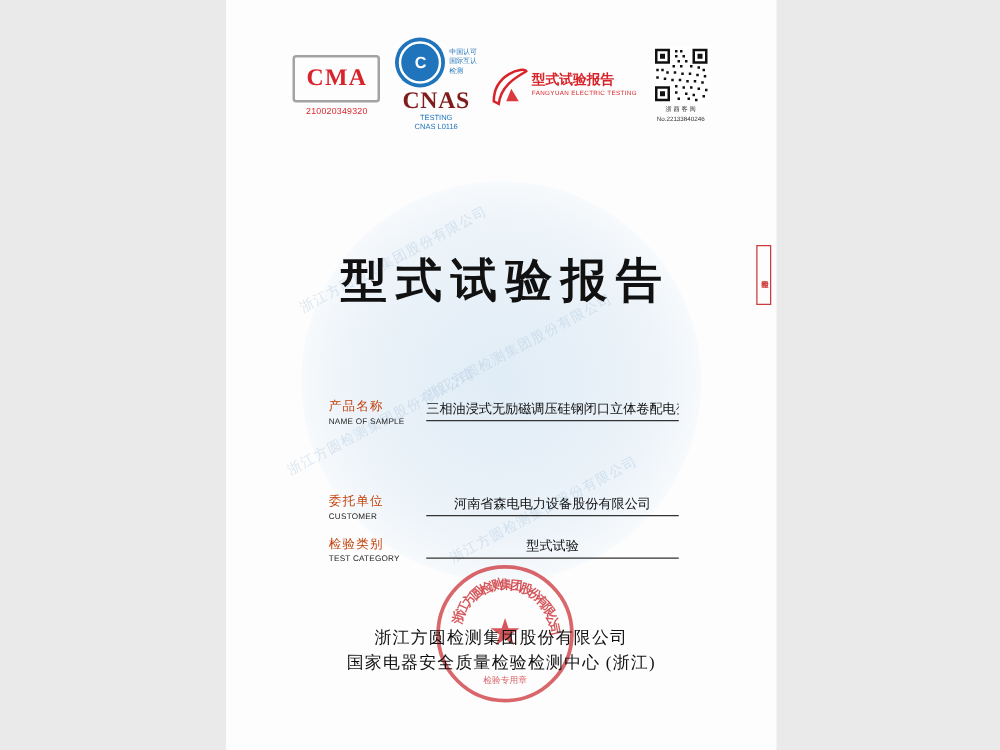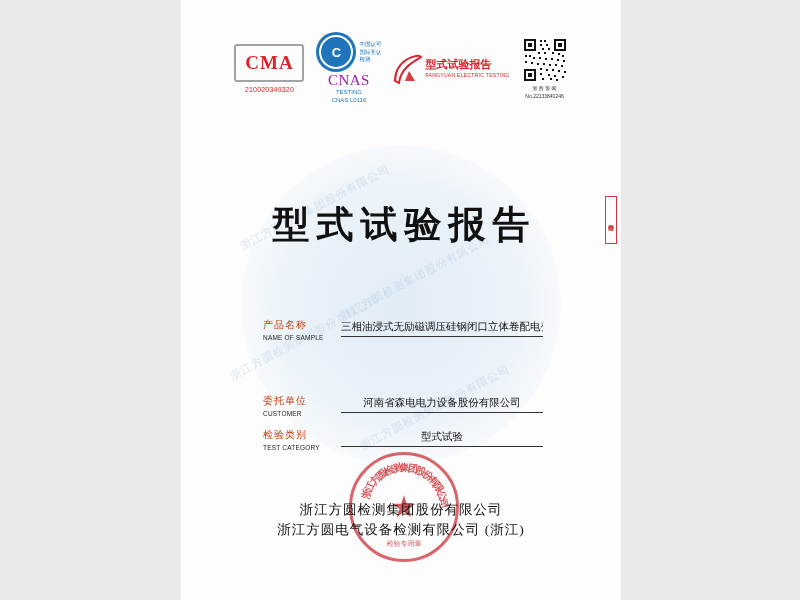--- a/index.html
+++ b/index.html
@@ -82,21 +82,21 @@
   .ilac-top { font-size: 5px; color:#1f74bb; line-height:1; }
   .ilac-main { font-size: 10px; color:#1f74bb; font-weight:bold; line-height:1.1; }
   .ilac-bot { font-size: 5px; color:#1f74bb; line-height:1; }
 
   
   .cnas-wrap { display:flex; align-items:center; gap:3px; }
   .cnas-circ { width: 40px; height: 40px; border-radius:50%; background:#1f74bb; display:flex; align-items:center; justify-content:center; }
   .cnas-inner { width: 30px; height:30px; border-radius:50%; border:2px solid #ffffff; display:flex;align-items:center;justify-content:center;}
   .cnas-mark { color:#fff; font-size:13px; font-weight:bold; }
   .cnas-cn { font-size:5.5px; color:#1f74bb; line-height:1.35; }
-  .cnas-name { color:#a21caf; font-weight:normal; font-size:15px; font-family:"Liberation Serif", serif; letter-spacing:0.5px; }
+  .cnas-name { color:#7f1d1d; font-weight:bold; font-size:19px; font-family:"Liberation Serif", serif; letter-spacing:0.5px; }
   .cnas-sub { font-size:6px; color:#1f74bb; text-align:center; line-height:1.2; }
 
   
   .fy-wrap { display:flex; align-items:center; gap:2px; }
   .fy-swoosh { width:30px; height:34px; position:relative; }
   .fy-swoosh svg { position:absolute; left:0; top:0; }
   .fy-txt { font-size:11px; color:#d8232a; font-weight:bold; line-height:1.2; }
   .fy-sub { font-size:5px; color:#d8232a; letter-spacing:0.3px; }
 
   
@@ -346,19 +346,19 @@
         <span style="transform: rotate(42deg) translate(0,-46px);">有</span>
         <span style="transform: rotate(54deg) translate(0,-46px);">限</span>
         <span style="transform: rotate(66deg) translate(0,-46px);">公</span>
         <span style="transform: rotate(78deg) translate(0,-46px);">司</span>
       </div>
       <div class="seal-bottom">检验专用章</div>
     </div>
 
     <div class="footer">
       <div>浙江方圆检测集团股份有限公司</div>
-      <div>浙江方圆电气设备检测有限公司 (浙江)</div>
+      <div>国家电器安全质量检验检测中心 (浙江)</div>
     </div>
 
     <div class="edge-mark">检验专用</div>
 
   </div>
 </div>
 
 </body></html>

